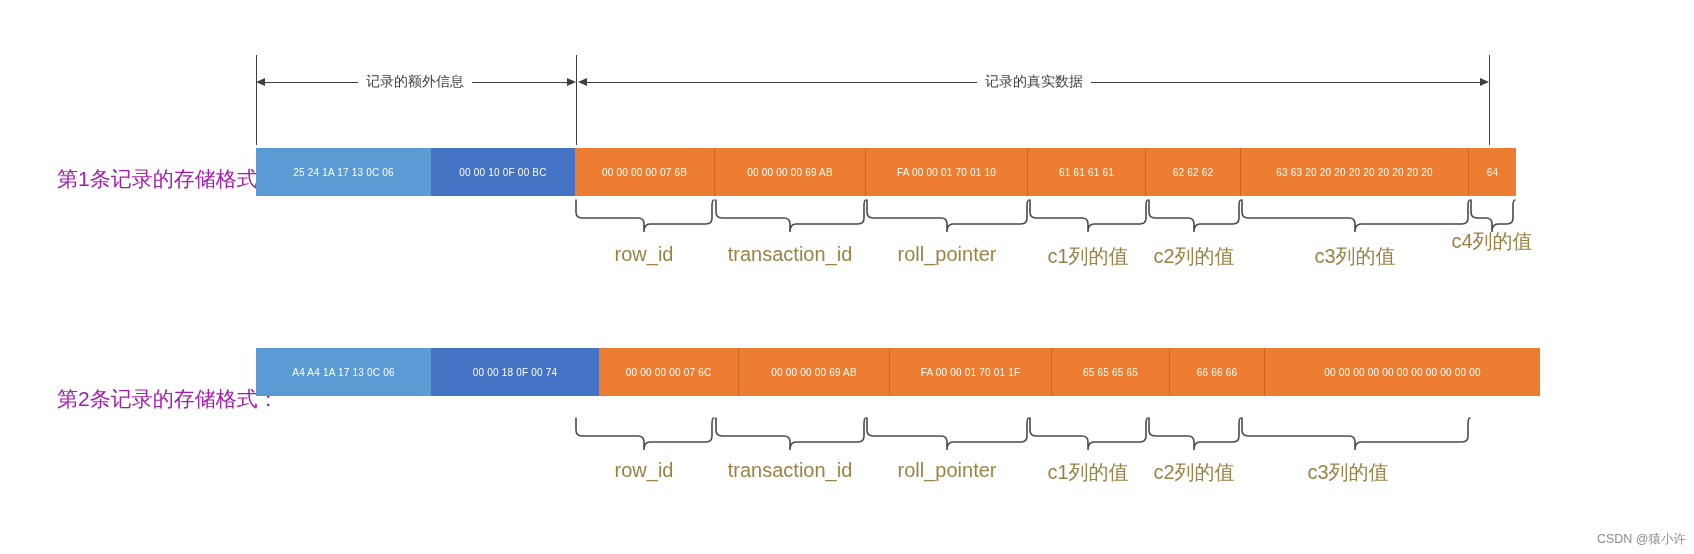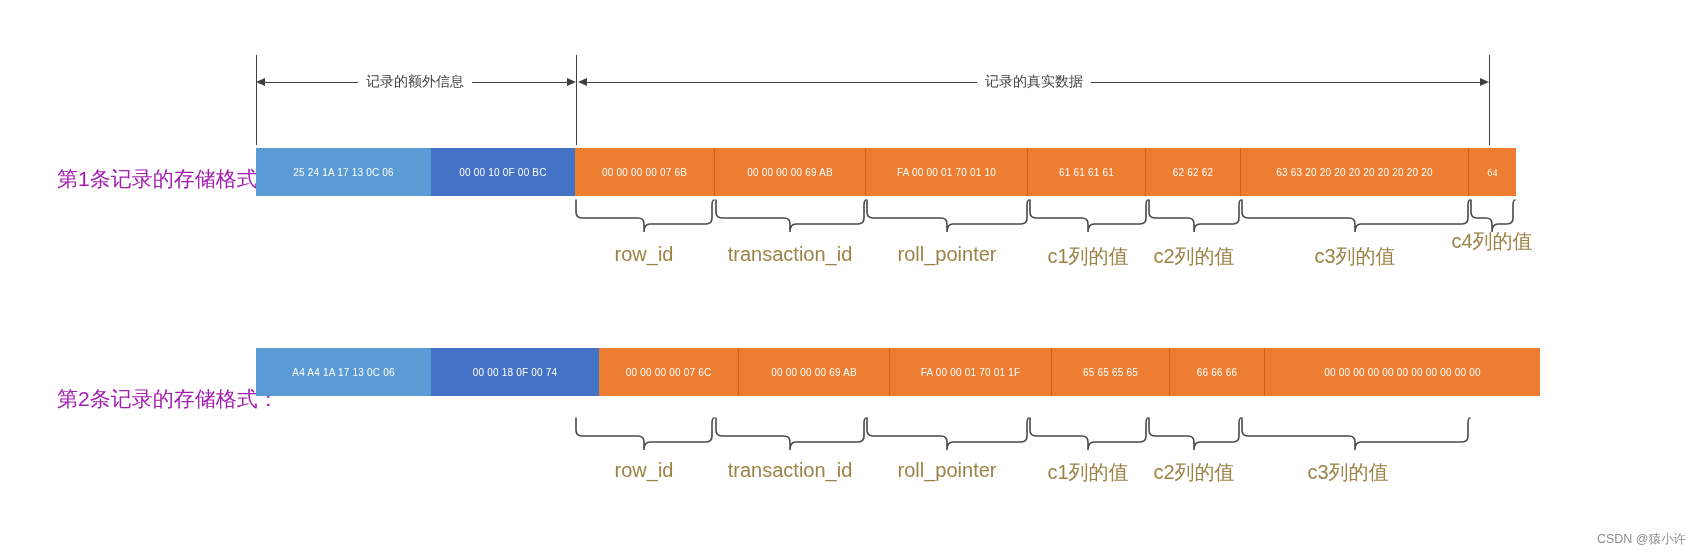--- a/index.html
+++ b/index.html
@@ -103,21 +103,21 @@
   <div class="strip" style="left:256px;top:148px;">
     <div class="cell blue-light" style="width:175px;">25 24 1A 17 13 0C 06</div>
     <div class="cell blue-dark" style="width:144px;">00 00 10 0F 00 BC</div>
 
     <div class="cell orange" style="width:140px;">00 00 00 00 07 6B</div>
     <div class="cell orange" style="width:151px;">00 00 00 00 69 AB</div>
     <div class="cell orange" style="width:162px;">FA 00 00 01 70 01 10</div>
     <div class="cell orange" style="width:118px;">61 61 61 61</div>
     <div class="cell orange" style="width:95px;">62 62 62</div>
     <div class="cell orange" style="width:228px;">63 63 20 20 20 20 20 20 20 20 20</div>
-    <div class="cell orange last" style="width:47px;font-family:Liberation Serif, serif;">64</div>
+    <div class="cell orange last" style="width:47px;">64</div>
   </div>
 
   <svg class="abs" width="950" height="40" style="left:575px;top:198px;" viewBox="0 0 950 40">
     <g fill="none" stroke="#4a4a4a" stroke-width="1.6" stroke-linecap="round">
 
       <path d="M1,2 L1,14 Q1,20 7,20 L63,20 Q69,20 69,26 L69,34 Q69,26 75,26 L131,26 Q137,26 137,20 L137,8 Q137,2 139,2"></path>
 
       <path d="M141,2 L141,14 Q141,20 147,20 L209,20 Q215,20 215,26 L215,34 Q215,26 221,26 L283,26 Q289,26 289,20 L289,8 Q289,2 291,2"></path>
 
       <path d="M292,2 L292,14 Q292,20 298,20 L366,20 Q372,20 372,26 L372,34 Q372,26 378,26 L446,26 Q452,26 452,20 L452,8 Q452,2 454,2"></path>

